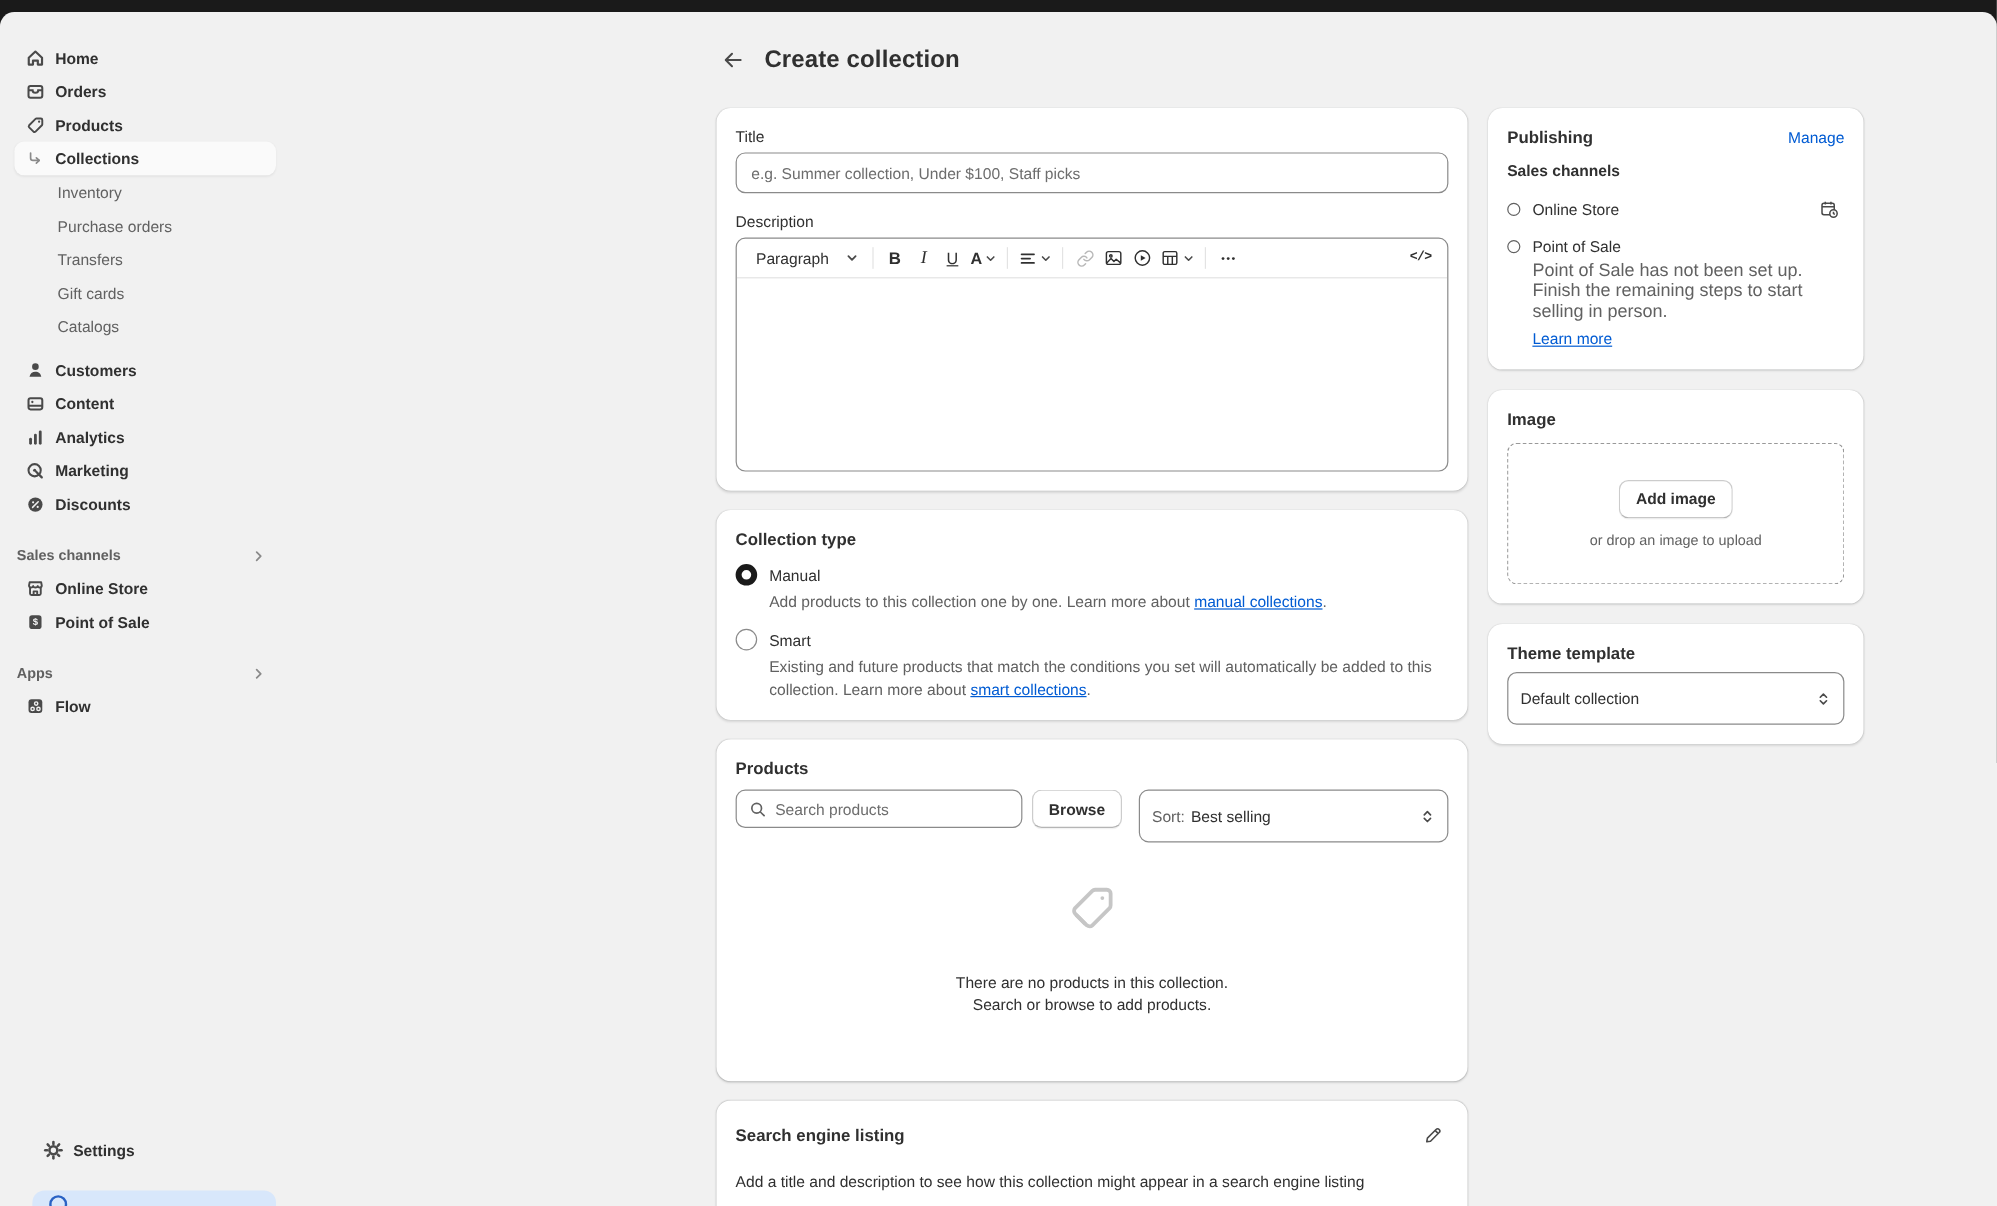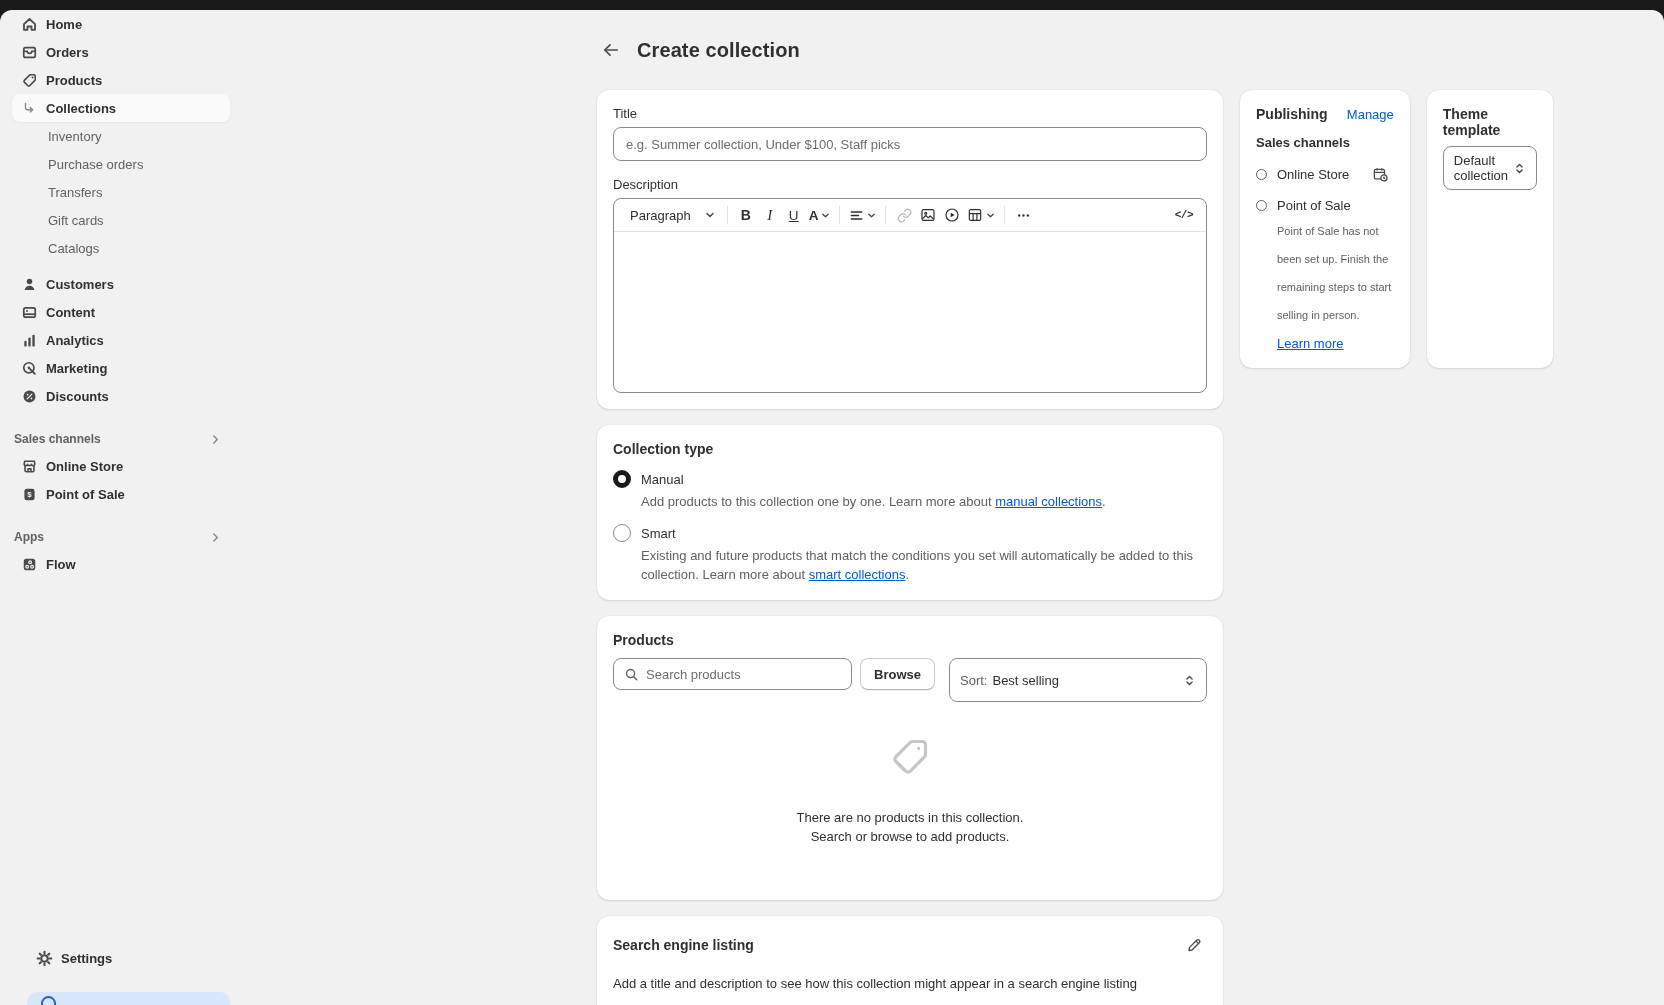--- a/index.html
+++ b/index.html
@@ -9,21 +9,21 @@
     background:#1a1a1a;
     font-family:"Liberation Sans","DejaVu Sans",sans-serif;
     color:#303030;
   }
   .app {
     position:absolute; top:10px; left:0; right:0; bottom:0;
     background:#f1f1f1; border-radius:12px 12px 0 0;
     display:flex; overflow:hidden;
   }
   
-  .sidebar { width:240px; flex:none; padding-top:0; position:relative; }
+  .sidebar { width:240px; flex:none; padding-top:24px; position:relative; }
   .nav-item {
     display:flex; align-items:center; gap:8px; height:28px;
     margin:0 10px 0 12px; padding:0 8px 0 8px; border-radius:8px;
     font-size:13px; font-weight:600; color:#303030; cursor:pointer; white-space:nowrap;
   }
   .nav-icon { width:18px; height:18px; flex:none; display:flex; align-items:center; justify-content:center; color:#4a4a4a; }
   .nav-item.sub { padding-left:36px; font-weight:400; color:#616161; }
   .nav-item.active { background:#fafafa; box-shadow:0 1px 2px rgba(0,0,0,.06); font-weight:700; color:#303030; padding-left:8px; }
   .nav-header {
     display:flex; align-items:center; justify-content:space-between;
@@ -37,21 +37,21 @@
     background:#d8e7fb; overflow:hidden; padding:4px 0 0 14px; cursor:pointer;
   }
   .teaser-dot { display:block; width:15px; height:15px; border-radius:50%; border:2px solid #2a62c4; }
   
   .main { flex:1; overflow:hidden; padding:26px 0 0 357px; }
   .page-header { display:flex; align-items:center; gap:12px; width:956px; margin-bottom:26px; }
   .back-btn { width:28px; height:28px; border-radius:8px; display:flex; align-items:center; justify-content:center; cursor:pointer; }
   .page-title { font-size:20px; font-weight:700; margin:0; letter-spacing:.1px; }
   .layout { display:flex; gap:17px; width:956px; align-items:flex-start; }
   .col-main { width:626px; display:flex; flex-direction:column; gap:16px; }
-  .col-side { width:313px; display:flex; flex-direction:row; gap:17px; }
+  .col-side { width:313px; display:flex; flex-direction:column; gap:17px; }
   .card {
     background:#fff; border-radius:12px; padding:16px;
     box-shadow:0 1px 2px rgba(31,33,36,.12), 0 0 1px rgba(31,33,36,.2);
   }
   .card h2 { font-size:14px; font-weight:700; margin:0; color:#303030; }
   .field-label { display:block; font-size:13px; color:#303030; margin-bottom:6px; }
   .text-input {
     width:100%; height:34px; border:1px solid #8a8a8a; border-radius:8px;
     padding:0 12px; font-size:13px; color:#303030; background:#fff; outline:none;
     font-family:inherit;
@@ -106,21 +106,21 @@
   .seo-head { display:flex; align-items:center; justify-content:space-between; }
   .seo-body { margin-top:18px; font-size:13px; color:#303030; }
   .icon-btn { width:26px; height:26px; display:flex; align-items:center; justify-content:center; border-radius:6px; cursor:pointer; color:#4a4a4a; }
   
   .pub-head { display:flex; align-items:center; justify-content:space-between; }
   .manage-link { font-size:13px; font-weight:400; color:#005bd3; cursor:pointer; text-decoration:none; }
   .sub-h { font-size:13px; font-weight:700; margin-top:13px; }
   .chan-row { display:flex; align-items:center; gap:10px; margin-top:11px; font-size:13px; color:#303030; }
   .chan-circle { width:11px; height:11px; border:1.5px solid #616161; border-radius:50%; flex:none; }
   .chan-action { margin-left:auto; }
-  .pos-note { margin:4px 0 0 21px; font-size:11px; color:#616161; line-height:28px; }
+  .pos-note { margin:4px 0 0 21px; font-size:15px; color:#616161; line-height:17px; }
   .learn-more { display:inline-block; margin:7px 0 0 21px; font-size:13px; }
   
   .dropzone {
     margin-top:12px; height:118px; border:1px dashed #999; border-radius:8px;
     display:flex; flex-direction:column; align-items:center; justify-content:center; gap:11px;
   }
   .drop-hint { font-size:12px; color:#616161; }
   
   .theme-select { margin-top:8px; }
   svg { display:block; }
@@ -500,20 +500,27 @@
             </span>
           </div>
           <div class="chan-row">
             <span class="chan-circle"></span>
             <span>Point of Sale</span>
           </div>
           <p class="pos-note">Point of Sale has not been set up. Finish the remaining steps to start selling in person.</p>
           <a class="inline-link learn-more">Learn more</a>
         </section>
 
+        <section class="card">
+          <h2>Image</h2>
+          <div class="dropzone">
+            <button class="btn">Add image</button>
+            <div class="drop-hint">or drop an image to upload</div>
+          </div>
+        </section>
 
         <section class="card">
           <h2>Theme template</h2>
           <div class="select-box theme-select">
             <span>Default collection</span>
             <span class="select-caret">
               <svg width="13" height="13" viewBox="0 0 14 14" fill="none" stroke="#4a4a4a" stroke-width="1.5" stroke-linecap="round" stroke-linejoin="round">
                   <path d="M4.2 5.4 7 2.6l2.8 2.8"></path>
                   <path d="M4.2 8.6 7 11.4l2.8-2.8"></path>
                 </svg>

